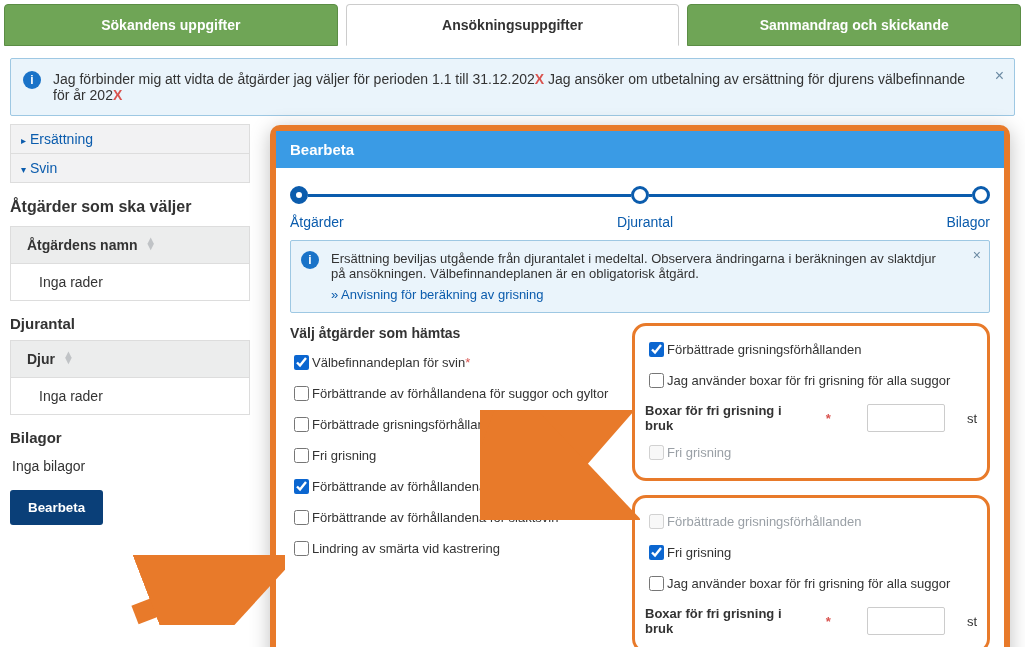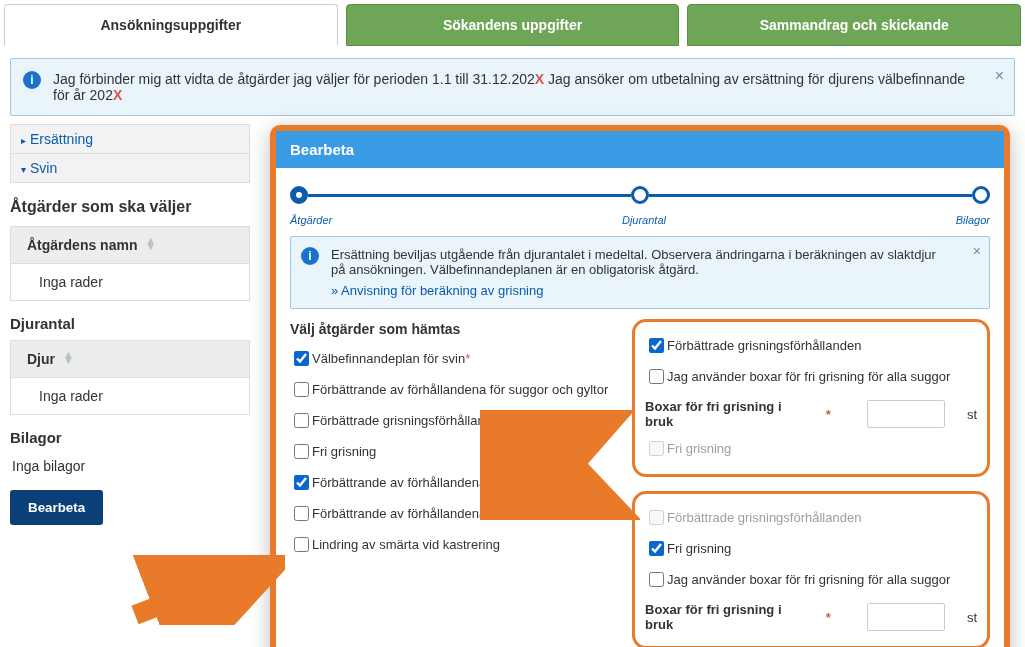--- a/index.html
+++ b/index.html
@@ -170,24 +170,23 @@
   }
   .step-circle.filled {
     border-width: 6px;
   }
   .step-line {
     flex: 1;
     height: 3px;
     background: #0b5cad;
   }
   .step-label {
-    font-size: 11px;
+    font-size: 14px;
     color: #0b5cad;
     margin-top: 4px;
-    font-style: italic;
   }
   .modal-info {
     margin: 10px 0 10px 0;
     border: 1px solid #9ec8e3;
     background: #eaf4fb;
     padding: 10px 36px 10px 40px;
     position: relative;
     border-radius: 2px;
     font-size: 13px;
   }
@@ -262,22 +261,22 @@
   
   .arrow {
     position: absolute;
     pointer-events: none;
   }
 </style>
 </head>
 <body>
 
 <div class="tabs">
+  <div class="tab tab-green">Sökandens uppgifter</div>
   <div class="tab tab-active">Ansökningsuppgifter</div>
-  <div class="tab tab-green">Sökandens uppgifter</div>
   <div class="tab tab-green">Sammandrag och skickande</div>
 </div>
 
 <div class="infobox">
   <div class="info-icon">i</div>
   <div class="close">×</div>
   <span>Jag förbinder mig att vidta de åtgärder jag väljer för perioden 1.1 till 31.12.202</span><span class="red-x">X</span>
   <span> Jag ansöker om utbetalning av ersättning för djurens välbefinnande för år 202</span><span class="red-x">X</span>
 </div>
 

